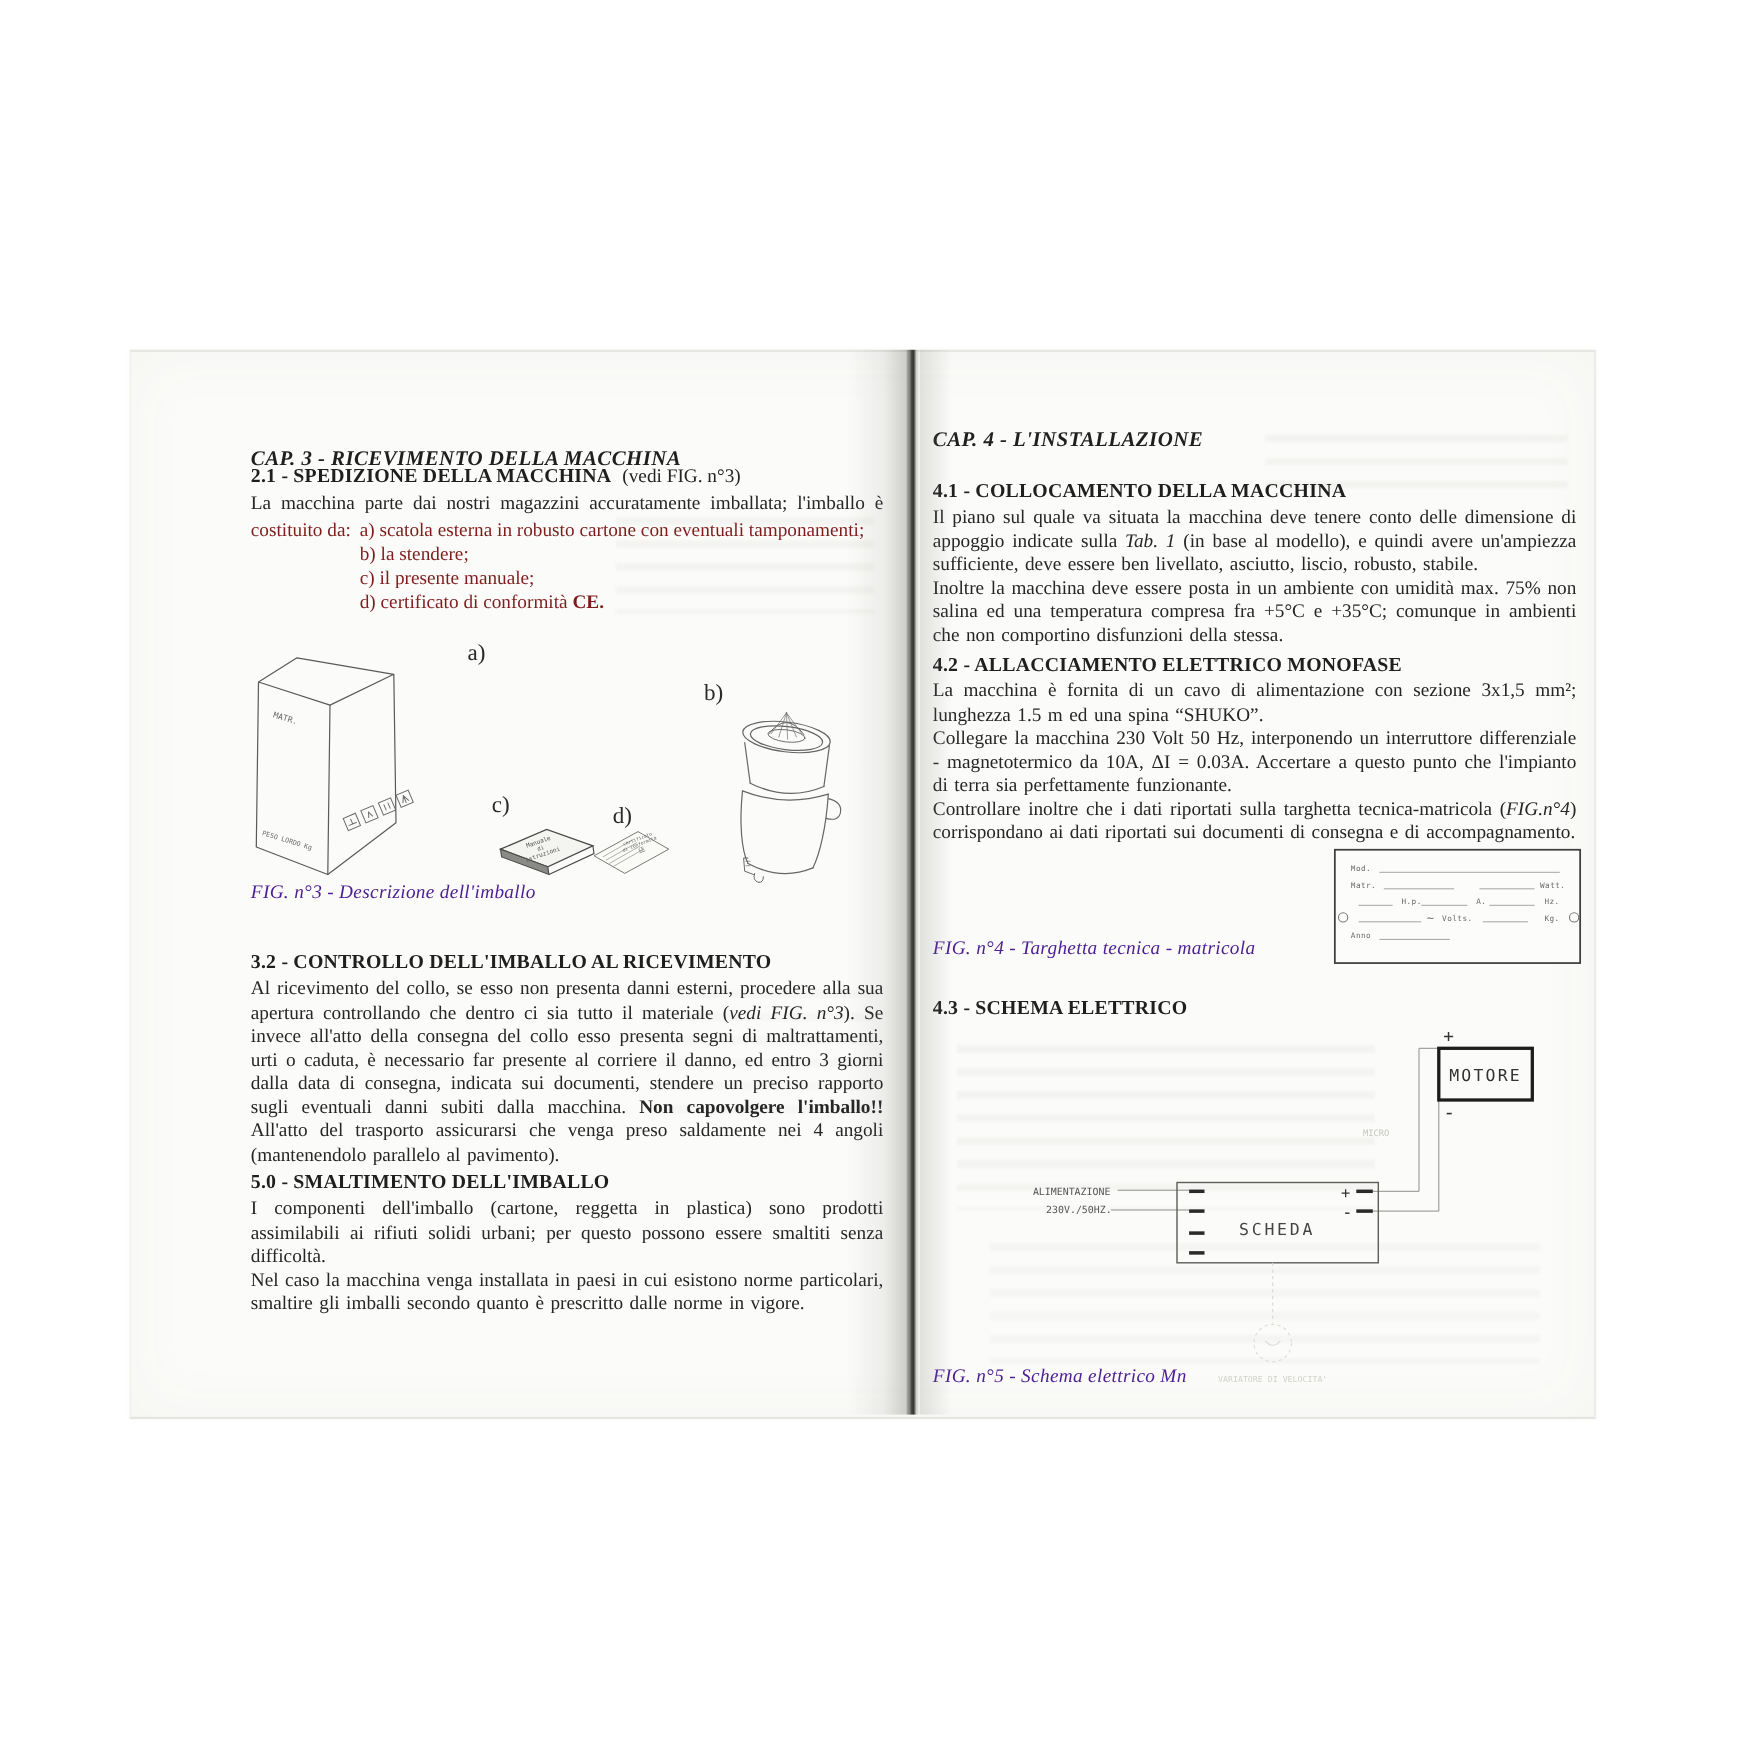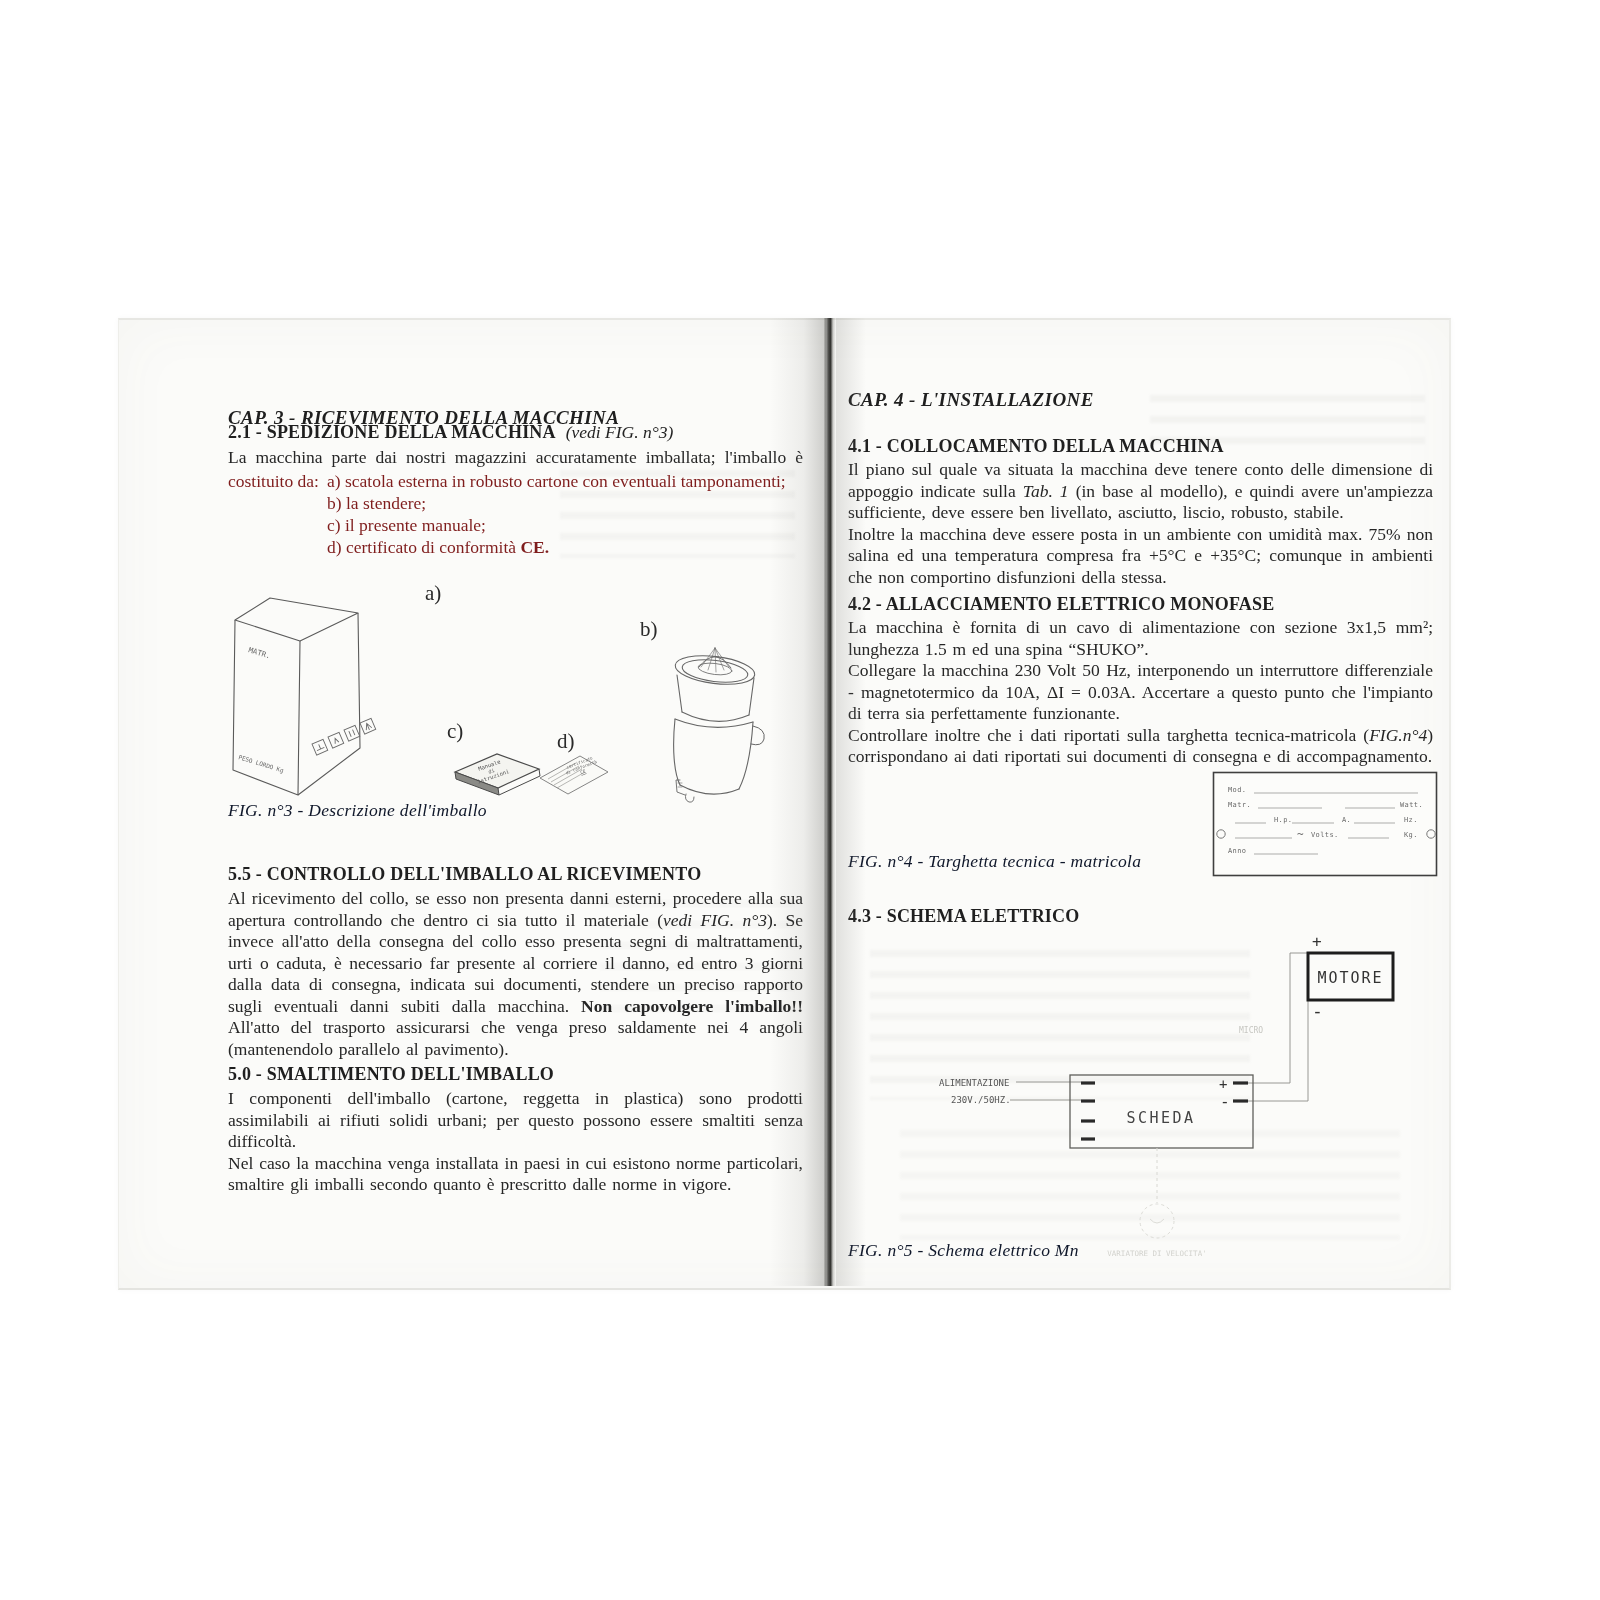--- a/index.html
+++ b/index.html
@@ -25,30 +25,30 @@
     background:linear-gradient(90deg, rgba(70,70,65,0.15) 0%, rgba(45,45,42,0.88) 40%, rgba(35,35,32,0.92) 55%, rgba(120,120,115,0.35) 75%, rgba(0,0,0,0) 100%);
     pointer-events:none;}
   .fold-shade-right{position:absolute;left:836px;top:318px;width:30px;height:968px;
     background:linear-gradient(90deg, rgba(130,130,125,0.22) 0%, rgba(0,0,0,0) 100%);pointer-events:none;}
 
   .abs{position:absolute;}
   .chapter{
     font-size:19px;font-weight:bold;font-style:italic;letter-spacing:0.4px;color:#1f1f1f;
   }
   .sec-title{font-size:18px;font-weight:bold;color:#1f1f1f;letter-spacing:0.2px;}
-  .sec-note{font-size:17.5px;font-style:italic;font-weight:normal;margin-left:10px;}
+  .sec-note{font-size:17.5px;font-weight:normal;margin-left:10px;}
   .body-par{
     font-size:17.5px;line-height:21.5px;text-align:justify;color:#262626;
     word-spacing:1.5px;margin:0;
   }
   .body-par b{font-weight:bold;}
   .body-par i{font-style:italic;}
   .stretch-line{text-align:justify;text-align-last:justify;}
   .list-line{font-size:17.5px;line-height:22px;color:#7f1d1d;white-space:nowrap;}
-  .caption{font-size:17.5px;font-style:italic;color:#0f172a;letter-spacing:0.3px;white-space:nowrap;}
+  .caption{font-size:17.5px;font-style:italic;color:#4c1d95;letter-spacing:0.3px;white-space:nowrap;}
   svg{overflow:visible;}
   svg text{font-family:"DejaVu Sans Mono", monospace;}
   svg text.serif{font-family:"Liberation Serif", serif;}
   .ghost{position:absolute;pointer-events:none;
     background:repeating-linear-gradient(180deg, rgba(148,148,142,0.14) 0px, rgba(148,148,142,0.14) 7px, rgba(0,0,0,0) 7px, rgba(0,0,0,0) 21px);
     filter:blur(1.4px);
   }
 </style>
 </head>
 <body>
@@ -156,21 +156,21 @@
       <path d="M452,219 Q482,235 511,223"></path>
       <path d="M525,160 q13,3 11,13 q-2,8 -13,5" stroke-width="1"></path>
       <path d="M452,214 L448,214 L449,226 L457,229" stroke-width="0.9"></path>
       <path d="M450,217 h4 M450,221 h4" stroke-width="0.6"></path>
       <path d="M458,228 q-2,6 3,8 q5,1 5,-5" stroke-width="0.9"></path>
     </g>
   </svg>
 
   <div class="abs caption" style="left:228px;top:800px;">FIG. n°3 - Descrizione dell'imballo</div>
 
-  <div class="abs sec-title" style="left:228px;top:864px;width:575px;">5.5 - CONTROLLO DELL'IMBALLO AL RICEVIMENTO</div>
+  <div class="abs sec-title" style="left:228px;top:864px;width:575px;">3.2 - CONTROLLO DELL'IMBALLO AL RICEVIMENTO</div>
 
   <p class="abs body-par" style="left:228px;top:888px;width:575px;">
     <span>Al ricevimento del collo, se esso non presenta danni esterni, procedere alla sua apertura controllando che dentro ci sia tutto il materiale (</span><i>vedi FIG. n°3</i><span>). Se invece all'atto della consegna del collo esso presenta segni di maltrattamenti, urti o caduta, è necessario far presente al corriere il danno, ed entro 3 giorni dalla data di consegna, indicata sui documenti, stendere un preciso rapporto sugli eventuali danni subiti dalla macchina. </span><b>Non capovolgere l'imballo!!</b><span> All'atto del trasporto assicurarsi che venga preso saldamente nei 4 angoli (mantenendolo parallelo al pavimento).</span>
   </p>
 
   <div class="abs sec-title" style="left:228px;top:1064px;width:575px;">5.0 - SMALTIMENTO DELL'IMBALLO</div>
 
   <div class="abs" style="left:228px;top:1088px;width:575px;">
     <p class="body-par">I componenti dell'imballo (cartone, reggetta in plastica) sono prodotti assimilabili ai rifiuti solidi urbani; per questo possono essere smaltiti senza difficoltà.</p>
     <p class="body-par">Nel caso la macchina venga installata in paesi in cui esistono norme particolari, smaltire gli imballi secondo quanto è prescritto dalle norme in vigore.</p>

